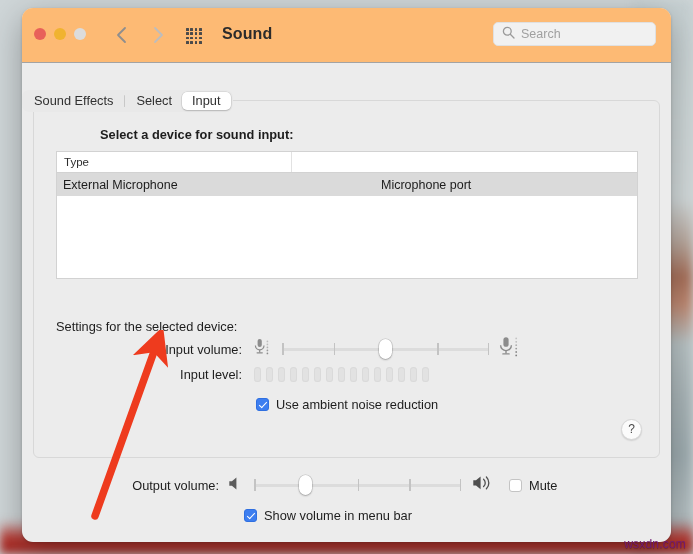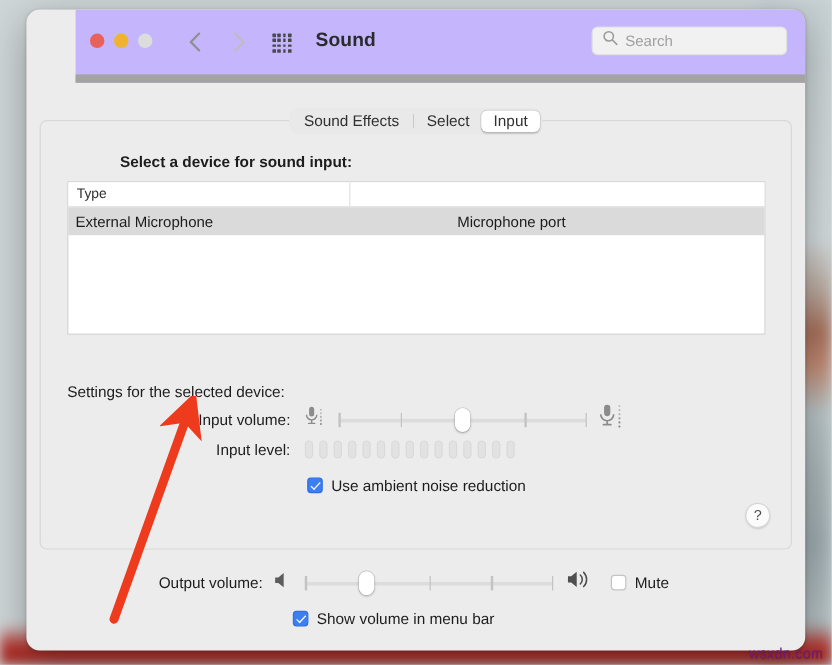--- a/index.html
+++ b/index.html
@@ -73,23 +73,22 @@
     background: #ececec;
     border-radius: 11px;
     box-shadow: 0 10px 34px rgba(0,0,0,0.30), 0 1px 3px rgba(0,0,0,0.18);
     overflow: hidden;
   }
 
   
   #titlebar {
     position: relative;
     height: 54px;
-    background: #c4b5fd;
-    border-bottom: 7px solid #a3a3a3;
-    margin-left: 41px;
+    background: #fdba74;
+    border-bottom: 1px solid #a3a3a3;
   }
   .traffic {
     position: absolute;
     top: 20px;
     width: 12px;
     height: 12px;
     border-radius: 50%;
   }
   #tl-close  { left: 12px;  background: #e8615a; }
   #tl-min    { left: 32px;  background: #f0b330; }
@@ -160,21 +159,21 @@
     padding: 0;
   }
   #search-input::placeholder { color: #a0a0a0; }
 
   
   #tabs {
     position: absolute;
     top: 82px;
     left: 0; right: 0;
     display: flex;
-    justify-content: center;
+    justify-content: flex-start;
     z-index: 6;
   }
   #tab-strip {
     display: flex;
     align-items: center;
     background: #e9e9e9;
     border-radius: 7px;
     padding: 2px;
     height: 22px;
     box-sizing: border-box;

